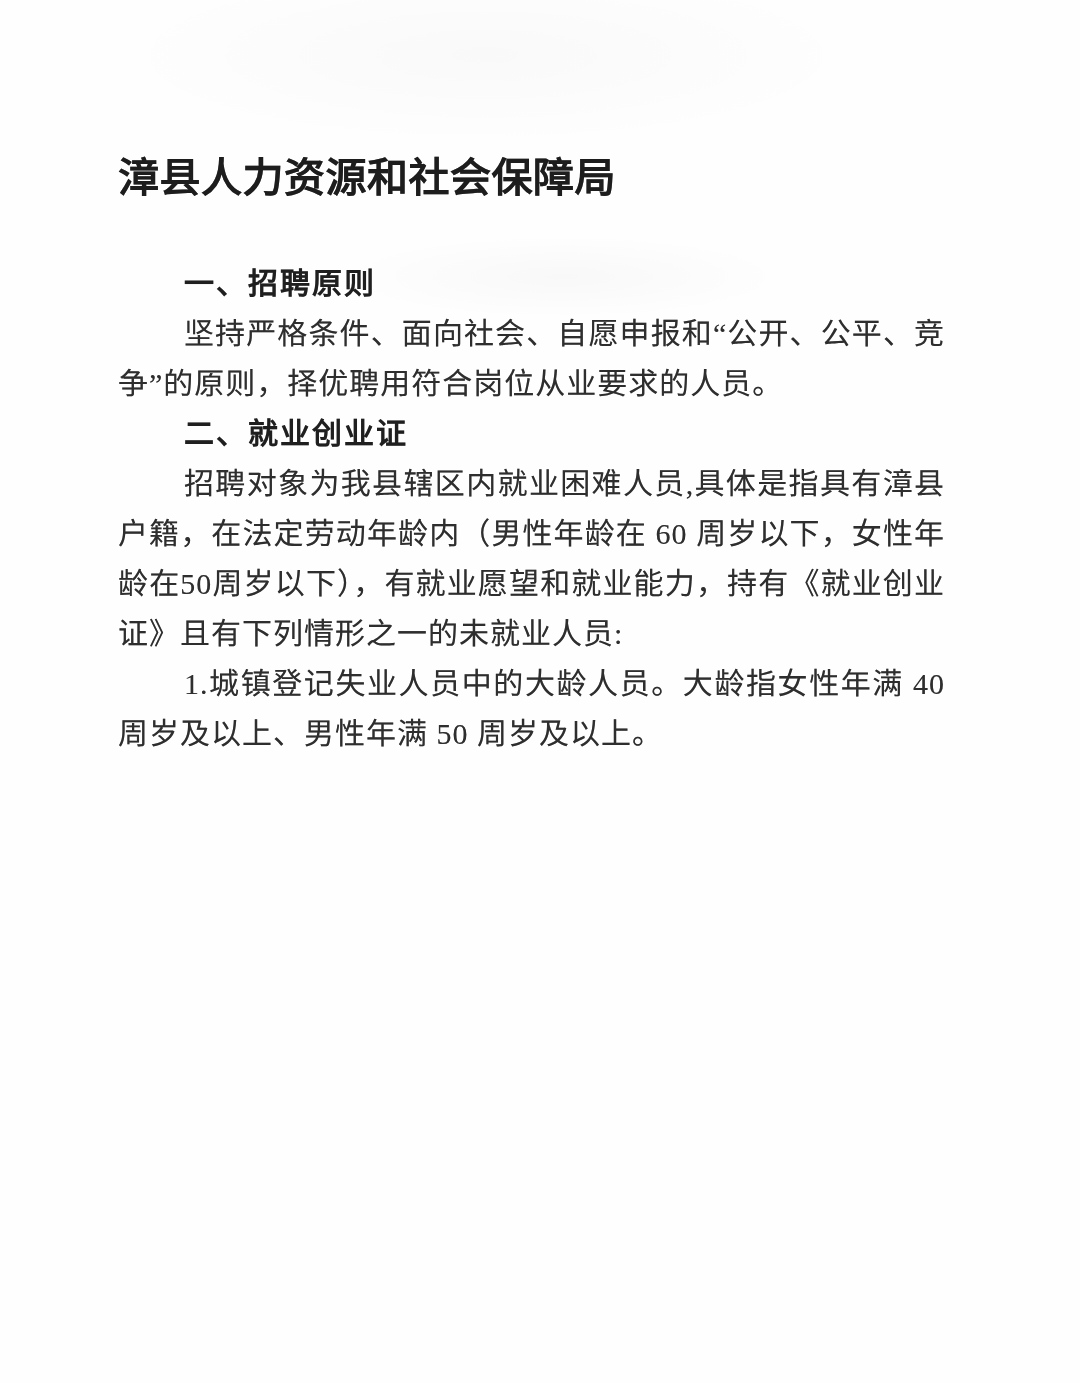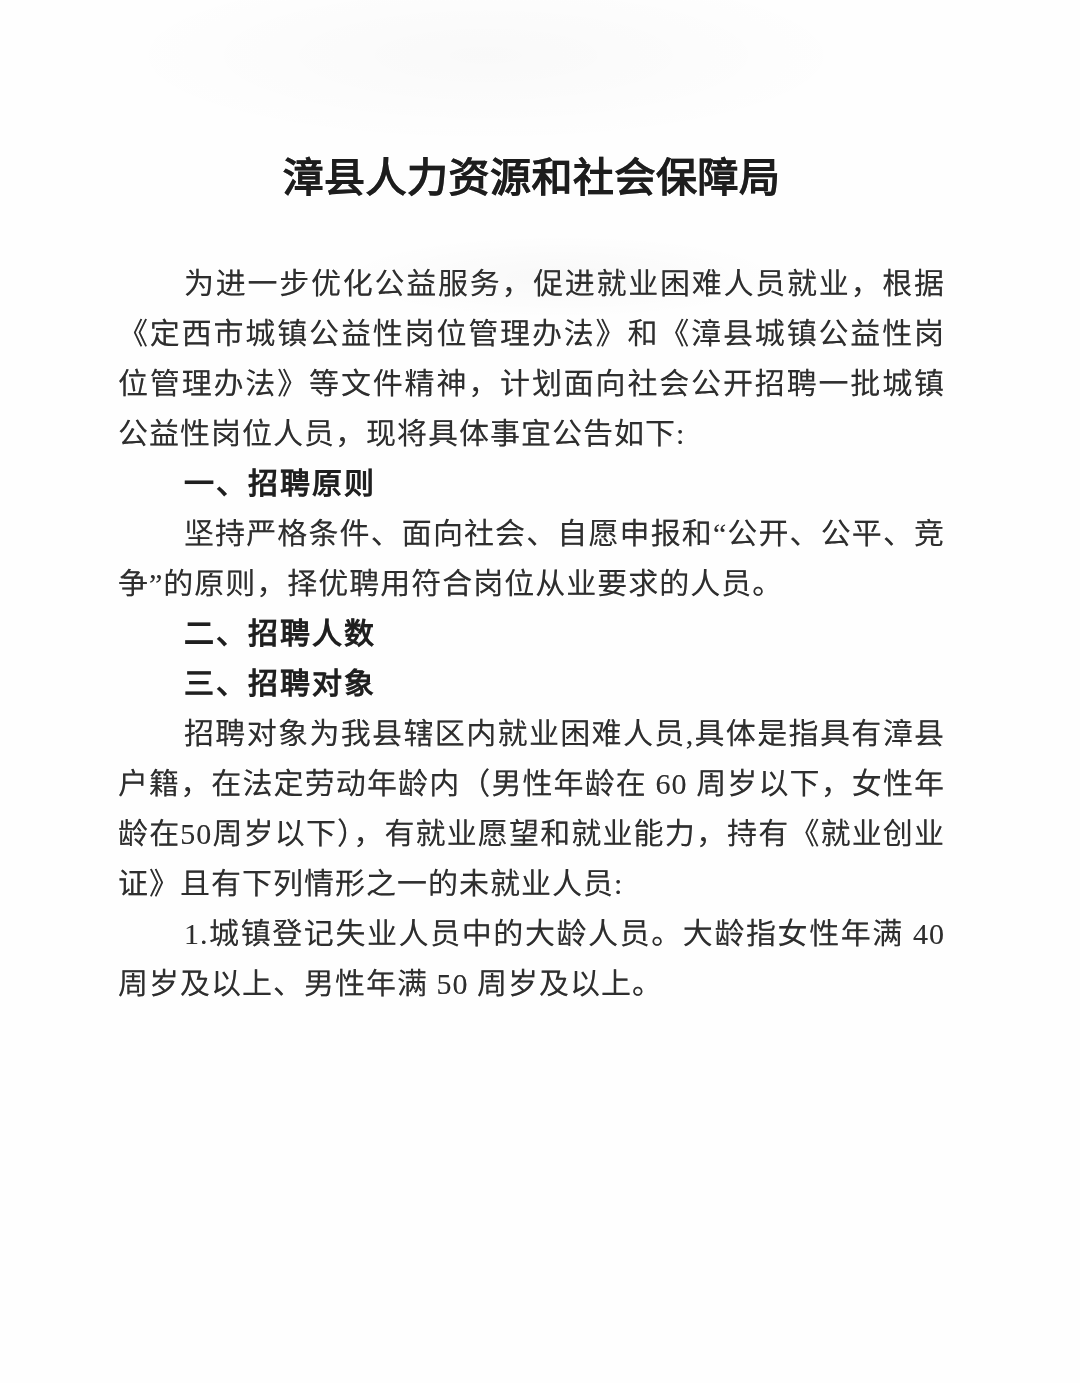--- a/index.html
+++ b/index.html
@@ -15,21 +15,21 @@
     box-sizing: border-box;
     padding: 150px 135px 0 118px;
     overflow: hidden;
     background:
       radial-gradient(ellipse 320px 60px at 52% 20%, rgba(0,0,0,0.025), rgba(0,0,0,0) 70%),
       radial-gradient(ellipse 500px 120px at 45% 4%, rgba(0,0,0,0.02), rgba(0,0,0,0) 75%),
       #fefefe;
     color: #2d2d2d;
   }
   .doc-title {
-    text-align: center;
+    text-align: left;
     font-family: "Liberation Serif", "DejaVu Serif", serif;
     font-weight: 700;
     font-size: 41px;
     line-height: 57px;
     color: #1d1d1d;
     letter-spacing: 0.5px;
     margin: 0 0 52px 0;
     text-shadow: 0 0 0.6px rgba(0,0,0,0.55);
   }
   .doc-body {
@@ -56,22 +56,20 @@
 </head>
 <body>
 
 <div class="page">
 
   <header class="doc-title">
     <div class="doc-title-line">漳县人力资源和社会保障局</div>
   </header>
 
   <main class="doc-body">
-    <p class="para">为进一步优化公益服务，促进就业困难人员就业，根据《定西市城镇公益性岗位管理办法》和《漳县城镇公益性岗位管理办法》等文件精神，计划面向社会公开招聘一批城镇公益性岗位人员，现将具体事宜公告如下:</p>
     <p class="para section-heading">一、招聘原则</p>
     <p class="para">坚持严格条件、面向社会、自愿申报和“公开、公平、竞争”的原则，择优聘用符合岗位从业要求的人员。</p>
-    <p class="para section-heading">二、招聘人数</p>
-    <p class="para section-heading">三、招聘对象</p>
+    <p class="para section-heading">二、就业创业证</p>
     <p class="para">招聘对象为我县辖区内就业困难人员,具体是指具有漳县户籍，在法定劳动年龄内（男性年龄在 60 周岁以下，女性年龄在50周岁以下），有就业愿望和就业能力，持有《就业创业证》且有下列情形之一的未就业人员:</p>
     <p class="para">1.城镇登记失业人员中的大龄人员。大龄指女性年满 40 周岁及以上、男性年满 50 周岁及以上。</p>
   </main>
 
 </div>
 
 </body></html>

